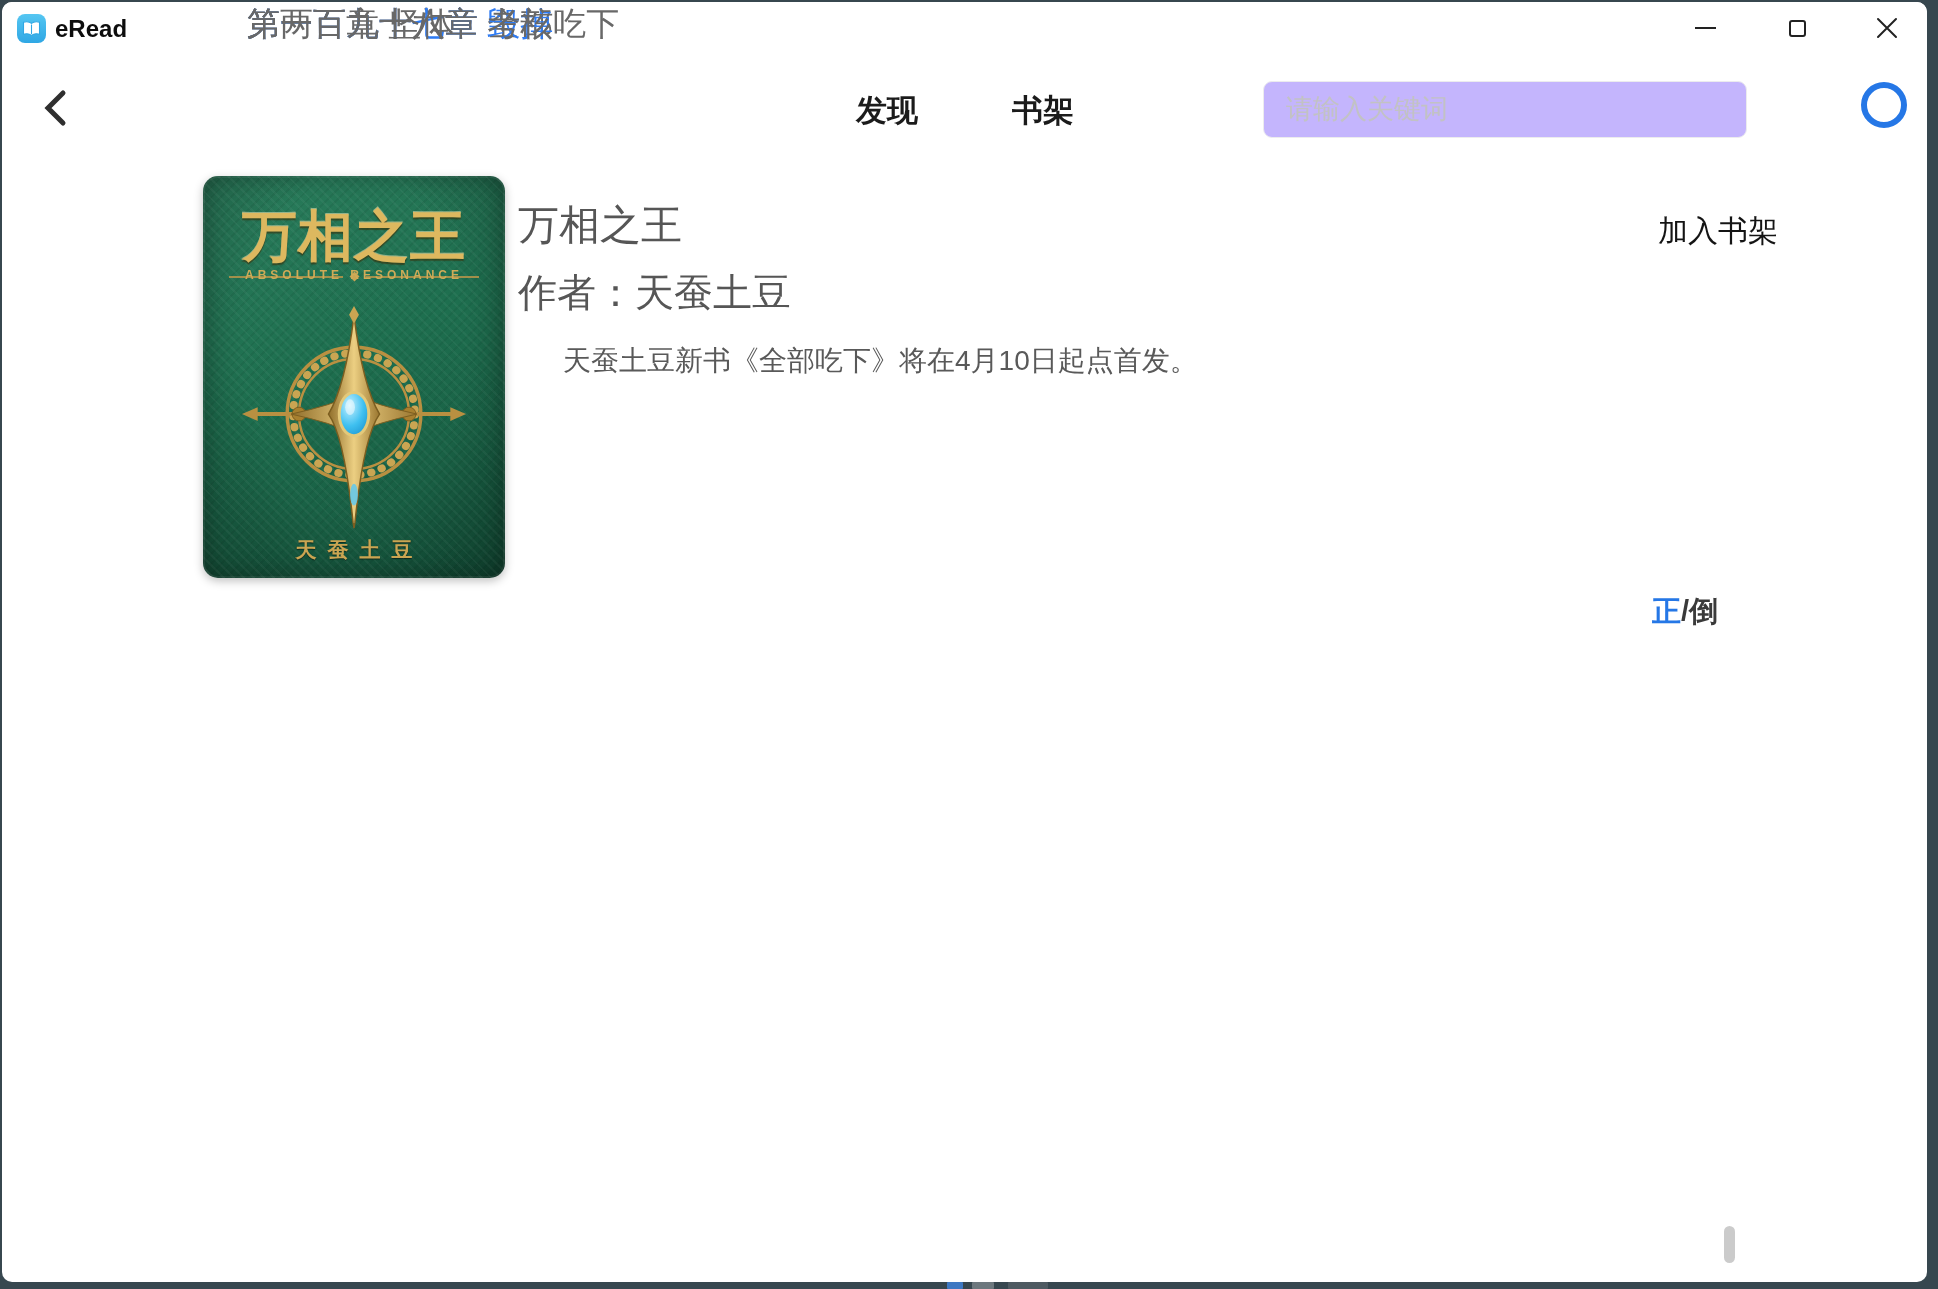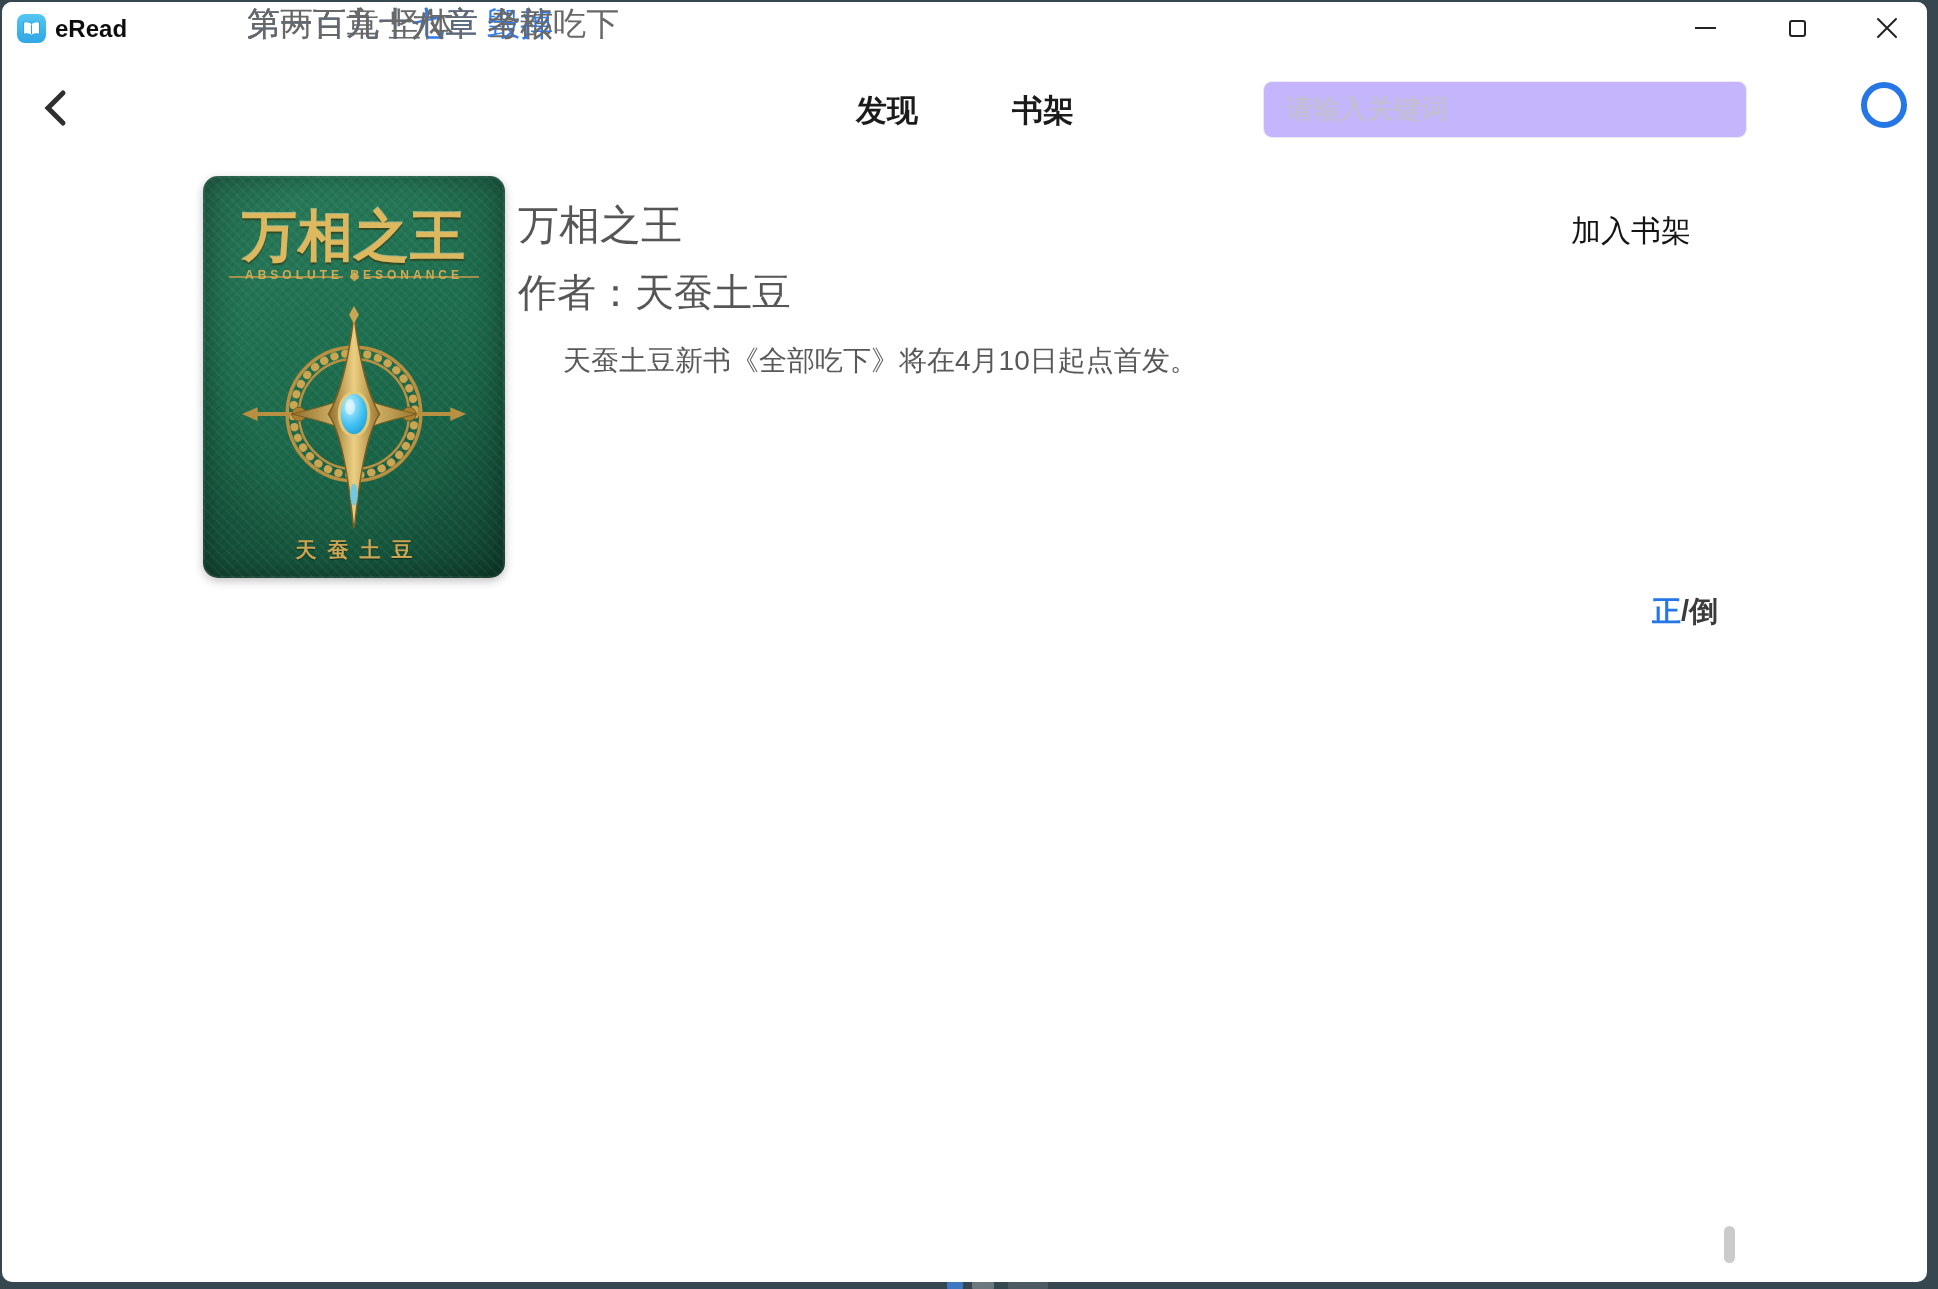--- a/index.html
+++ b/index.html
@@ -55,21 +55,21 @@
   .rule-diamond{width:7px;height:7px;background:#caa552;transform:rotate(45deg);}
   .cover-subtitle{position:absolute;left:0;top:92px;width:100%;text-align:center;font-size:12px;font-weight:700;
     letter-spacing:4px;color:#cfab57;}
   .cover-emblem{position:absolute;left:50%;top:128px;transform:translateX(-50%);}
   .cover-author{position:absolute;left:0;bottom:14px;width:100%;text-align:center;font-size:21px;font-weight:600;
     letter-spacing:11px;padding-left:11px;color:#caa552;text-shadow:0 1px 1px rgba(0,0,0,.5);}
 
   .book-title{position:absolute;left:516px;top:198px;font-size:41px;color:#565656;line-height:50px;}
   .book-author{position:absolute;left:516px;top:266px;font-size:39px;color:#565656;line-height:50px;}
   .book-desc{position:absolute;left:561px;top:340px;font-size:28px;color:#595959;line-height:38px;}
-  .add-shelf{position:absolute;left:1569px;top:209px;font-size:30px;color:#141414;line-height:40px;cursor:pointer;}
+  .add-shelf{position:absolute;left:1656px;top:209px;font-size:30px;color:#141414;line-height:40px;cursor:pointer;}
 
   
   .sort-toggle{position:absolute;left:1650px;top:590px;font-size:29px;font-weight:700;line-height:38px;cursor:pointer;}
   .sort-asc{color:var(--accent-blue);}
   .sort-sep,.sort-desc{color:#3a3a3a;}
   .chapter{position:absolute;left:245px;font-size:33px;color:#686868;line-height:44px;cursor:pointer;white-space:nowrap;}
   .chapter.active{color:var(--active-chapter);}
   .chapter:nth-of-type(1){top:658px;}
   .chapter:nth-of-type(2){top:762px;}
   .chapter:nth-of-type(3){top:866px;}

